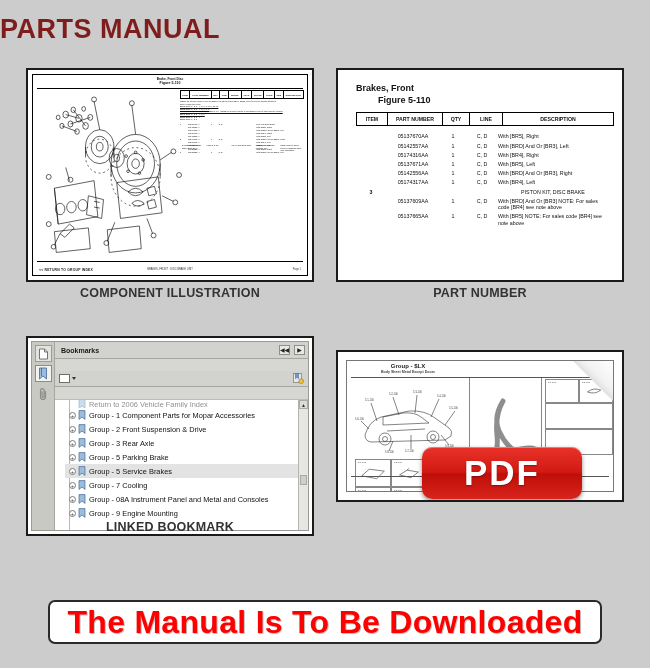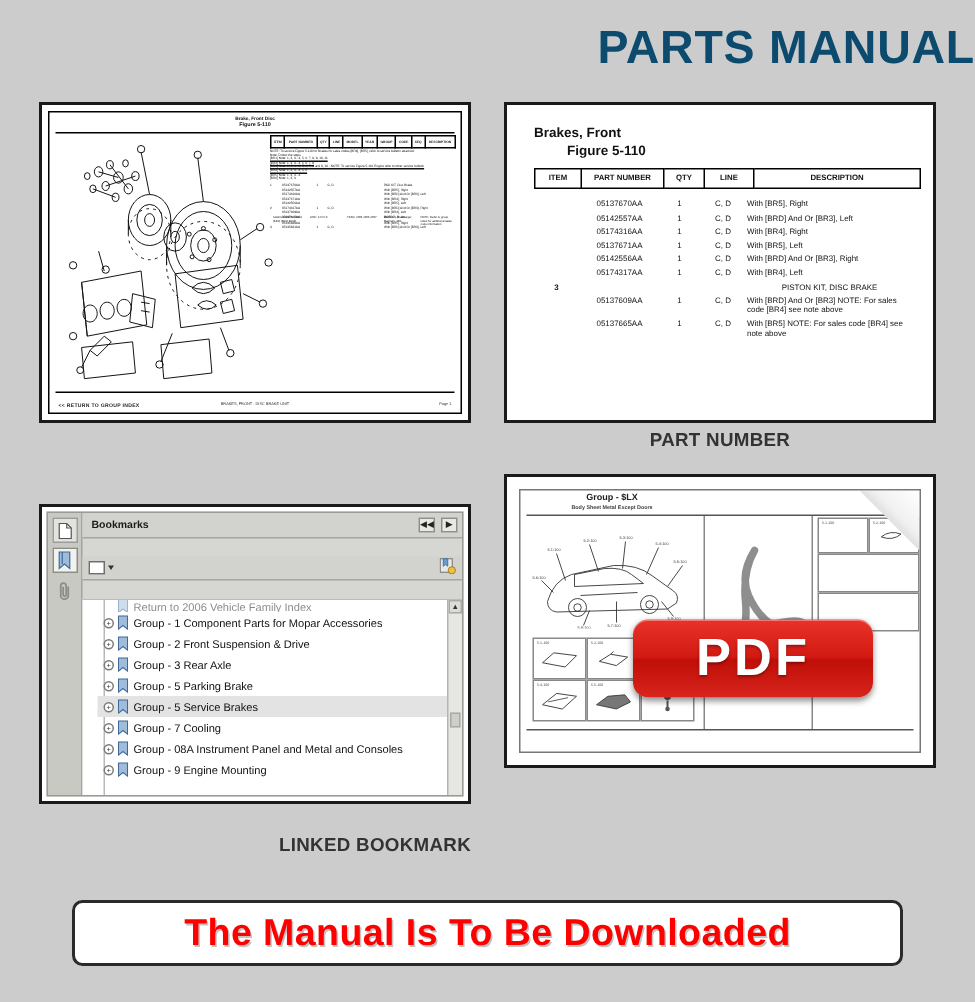--- a/index.html
+++ b/index.html
@@ -8,23 +8,23 @@
     background:#cccccc;
     font-family:"Liberation Sans", sans-serif;
     overflow:hidden;
     position:relative;
   }
   .page{position:relative;width:650px;height:668px;}
 
   
   .title{
     position:absolute;left:0;top:14px;width:650px;
-    text-align:right;
-    font-size:31px;font-weight:bold;letter-spacing:.5px;
-    color:#0c4a6e;
+    text-align:left;
+    font-size:27px;font-weight:bold;letter-spacing:.5px;
+    color:#7f1d1d;
     font-family:"Liberation Sans", sans-serif;
   }
 
   
   .panel{
     position:absolute;
     background:#ffffff;
     border:2px solid #1a1a1a;
     box-sizing:border-box;
     overflow:hidden;
@@ -108,21 +108,21 @@
   .bm-items{position:absolute;left:0;right:10px;top:0;bottom:0;padding-left:10px;}
   .bmrow{display:flex;align-items:center;height:14px;font-size:7.4px;color:#111;white-space:nowrap;padding-left:4px;}
   .bmrow.partial{height:8px;overflow:hidden;opacity:.5;}
   .bmrow.sel{background:#e3e3e3;}
   .plus{width:7px;height:7px;border:1px solid #7a7a78;border-radius:50%;font-size:5px;line-height:6px;text-align:center;color:#333;margin-right:2px;box-sizing:border-box;background:#fff;}
   .plus.blank{border:none;background:transparent;}
   .bmico{width:8px;height:10px;margin-right:3px;flex:0 0 auto;}
   .treeline{position:absolute;left:14px;top:0;bottom:0;width:1px;background:#b9b9b9;}
 
   
-  #p4{left:336px;top:316px;width:288px;height:196px;}
+  #p4{left:336px;top:350px;width:288px;height:152px;}
   .pdfpanel{position:absolute;inset:0;background:#ffffff;}
   .pdfdoc{position:absolute;left:8px;top:8px;right:8px;bottom:8px;border:1px solid #777;background:#fff;overflow:hidden;}
   .pdf-top-rule{position:absolute;left:4px;right:4px;top:16px;height:1px;background:#555;}
   .pdf-bot-rule{position:absolute;left:4px;right:4px;bottom:14px;height:1px;background:#555;}
   .pdf-head{position:absolute;left:0;top:2px;width:122px;text-align:center;}
   .pdf-head .g1{font-size:6px;font-weight:bold;color:#222;line-height:7px;}
   .pdf-head .g2{font-size:3.6px;font-weight:bold;color:#444;line-height:5px;}
   .pdf-vrule{position:absolute;top:17px;bottom:15px;width:1px;background:#888;}
   .pdf-cell{position:absolute;border:1px solid #888;box-sizing:border-box;}
   .pdf-cell .lbl{font-size:2.4px;color:#444;padding:1px 0 0 2px;line-height:3px;}
@@ -141,31 +141,31 @@
   .curl{
     position:absolute;right:0;top:0;width:40px;height:40px;
     background:linear-gradient(225deg,#ffffff 0%,#f1f1f1 38%,#cfcfcf 62%,#9f9f9f 100%);
     clip-path:polygon(100% 0,0 0,100% 100%);
     box-shadow:-2px 2px 4px rgba(0,0,0,.3);
   }
 
   
   #c1{left:26px;top:286px;width:288px;}
   #c2{left:336px;top:286px;width:288px;}
-  #c3{left:26px;top:556px;width:288px;text-align:right;}
+  #c3{left:26px;top:520px;width:288px;}
   #c4{left:336px;top:544px;width:288px;}
 
   
   .banner{
     position:absolute;left:48px;top:600px;width:554px;height:44px;
     background:#ffffff;border:2px solid #2a2a2a;border-radius:7px;
     box-sizing:border-box;display:flex;align-items:center;justify-content:center;
   }
   .banner span{
-    color:#ff0000;font-size:25px;font-weight:bold;letter-spacing:.3px;
+    color:#ff0000;font-size:32px;font-weight:bold;letter-spacing:.3px;
     font-family:"Liberation Sans", sans-serif;
     text-shadow:1px 1px 0 rgba(120,120,120,.45);
   }
   .bottomstrip{position:absolute;left:0;top:652px;width:650px;height:16px;background:#cccccc;}
 </style>
 </head>
 <body>
 
 <div class="page">
 
@@ -679,20 +679,21 @@
         <div class="pdf-bot-rule"></div>
         <div class="curl"></div>
       </div>
 
       <div class="pdflogo">
         <span>PDF</span>
       </div>
     </div>
   </div>
 
+  <div class="caption" id="c1">COMPONENT ILLUSTRATION</div>
   <div class="caption" id="c2">PART NUMBER</div>
   <div class="caption" id="c3">LINKED BOOKMARK</div>
 
   <div class="banner">
     <span>The Manual Is To Be Downloaded</span>
   </div>
   <div class="bottomstrip"></div>
 
 </div>
 

